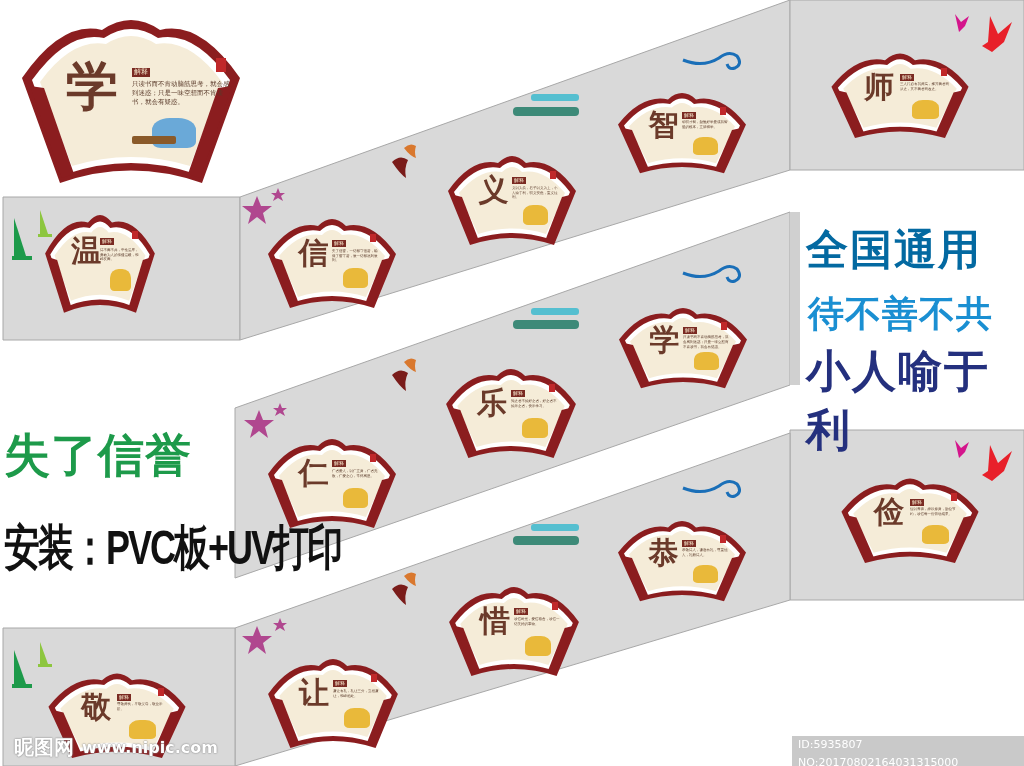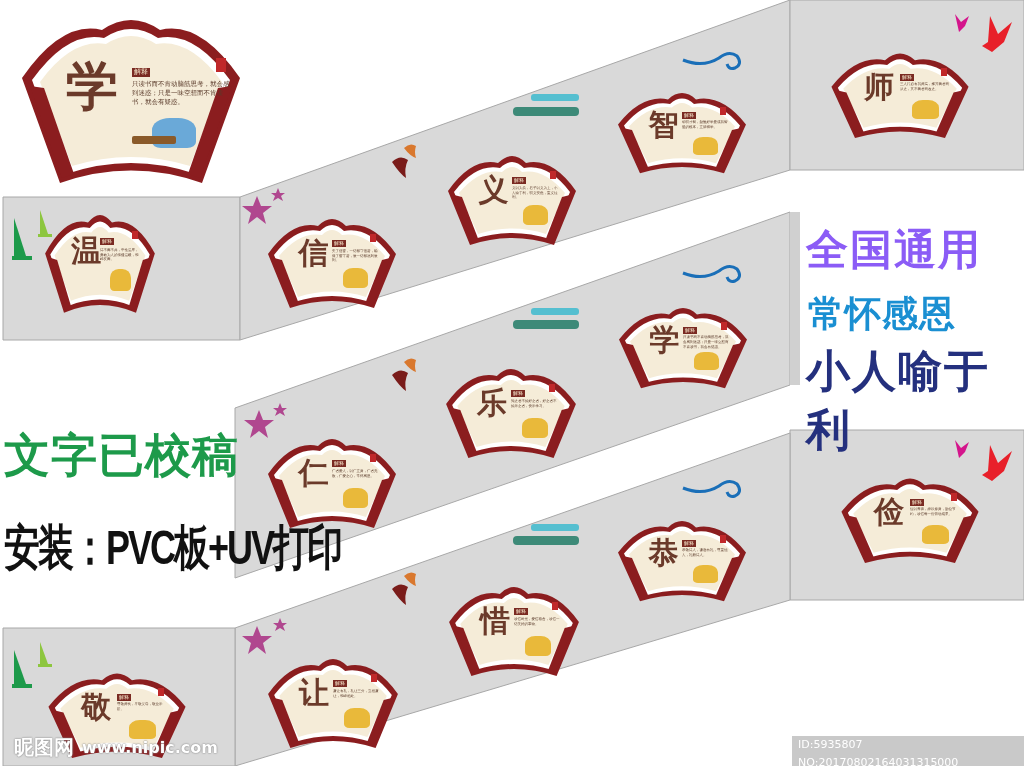--- a/index.html
+++ b/index.html
@@ -6,21 +6,21 @@
   body{width:1024px;height:766px;position:relative;overflow:hidden;font-family:"DejaVu Sans",sans-serif;}
   .abs{position:absolute;}
   svg.stage{position:absolute;left:0;top:0;}
   .panel{position:absolute;}
   .panel svg{position:absolute;left:0;top:0;width:100%;height:100%;}
   .pchar{position:absolute;font-family:"DejaVu Sans",sans-serif;font-weight:bold;color:#6b3a2a;line-height:1;}
   .ptag{position:absolute;background:#7a2a22;color:#f6e7cc;font-size:5px;line-height:7px;padding:0 2px;font-family:"DejaVu Sans",sans-serif;}
   .ptext{position:absolute;color:#5a3a2a;font-family:"DejaVu Sans",sans-serif;line-height:1.35;overflow:hidden;}
   .seal{position:absolute;background:#c0282a;}
   .figure{position:absolute;border-radius:40% 40% 20% 20%;}
-  .big-red{color:#8b5cf6;font-weight:bold;font-family:"DejaVu Sans",sans-serif;}
+  .big-red{color:#0369a1;font-weight:bold;font-family:"DejaVu Sans",sans-serif;}
   .big-blue{color:#1a8fd2;font-weight:bold;font-family:"DejaVu Sans",sans-serif;}
   .big-navy{color:#24307e;font-weight:bold;font-family:"DejaVu Sans",sans-serif;}
   .big-green{color:#1d9a4a;font-weight:bold;font-family:"DejaVu Sans",sans-serif;}
   .big-black{color:#111111;font-weight:bold;font-family:"Liberation Sans",sans-serif;}
   .wm{position:absolute;color:#ffffff;font-weight:bold;font-family:"DejaVu Sans",sans-serif;text-shadow:0 0 1px #888,0 0 2px #888;}
   .idbar{position:absolute;background:#c9c9c9;color:#ffffff;font-family:"DejaVu Sans",sans-serif;font-size:11px;line-height:18px;padding:0 6px;}
 </style>
 </head>
 <body>
 
@@ -294,22 +294,22 @@
       </svg>
       <div class="pchar" style="left:39px;top:26.6px;font-size:30px;">敬</div>
       <div class="ptag" style="left:75px;top:28.5px;">解释</div>
       <div class="ptext" style="left:75px;top:37.050000000000004px;width:51.00000000000001px;height:19px;font-size:3.5px;">尊敬师长，孝敬父母，敬业乐群。</div>
       <div class="seal" style="left:115.5px;top:22.8px;width:6px;height:8px;"></div>
       <div class="figure" style="left:87px;top:55.099999999999994px;width:27px;height:19px;background:#e9b93a;"></div>
     </div>
   </div>
 
 <div class="abs big-red" style="left:806px;top:222px;font-size:42px;letter-spacing:2px;">全国通用</div>
-<div class="abs big-blue" style="left:808px;top:290px;font-size:36px;letter-spacing:1px;">常怀感恩</div>
+<div class="abs big-blue" style="left:808px;top:290px;font-size:36px;letter-spacing:1px;">待不善不共</div>
 <div class="abs big-navy" style="left:806px;top:342px;font-size:44px;letter-spacing:2px;">小人喻于利</div>
 
-<div class="abs big-green" style="left:4px;top:425px;font-size:46px;letter-spacing:1px;">文字已校稿</div>
+<div class="abs big-green" style="left:4px;top:425px;font-size:46px;letter-spacing:1px;">失了信誉</div>
 <div class="abs big-black" style="left:4px;top:515px;font-size:36px;transform:scaleY(1.35);transform-origin:left top;letter-spacing:-2px;">安装：PVC板+UV打印</div>
 
 <div class="wm" style="left:14px;top:734px;font-size:20px;">昵图网</div>
 <div class="wm" style="left:82px;top:738px;font-size:16px;">www.nipic.com</div>
 
 <div class="idbar" style="left:792px;top:736px;width:220px;">ID:5935807 NO:20170802164031315000</div>
 
 </body></html>

